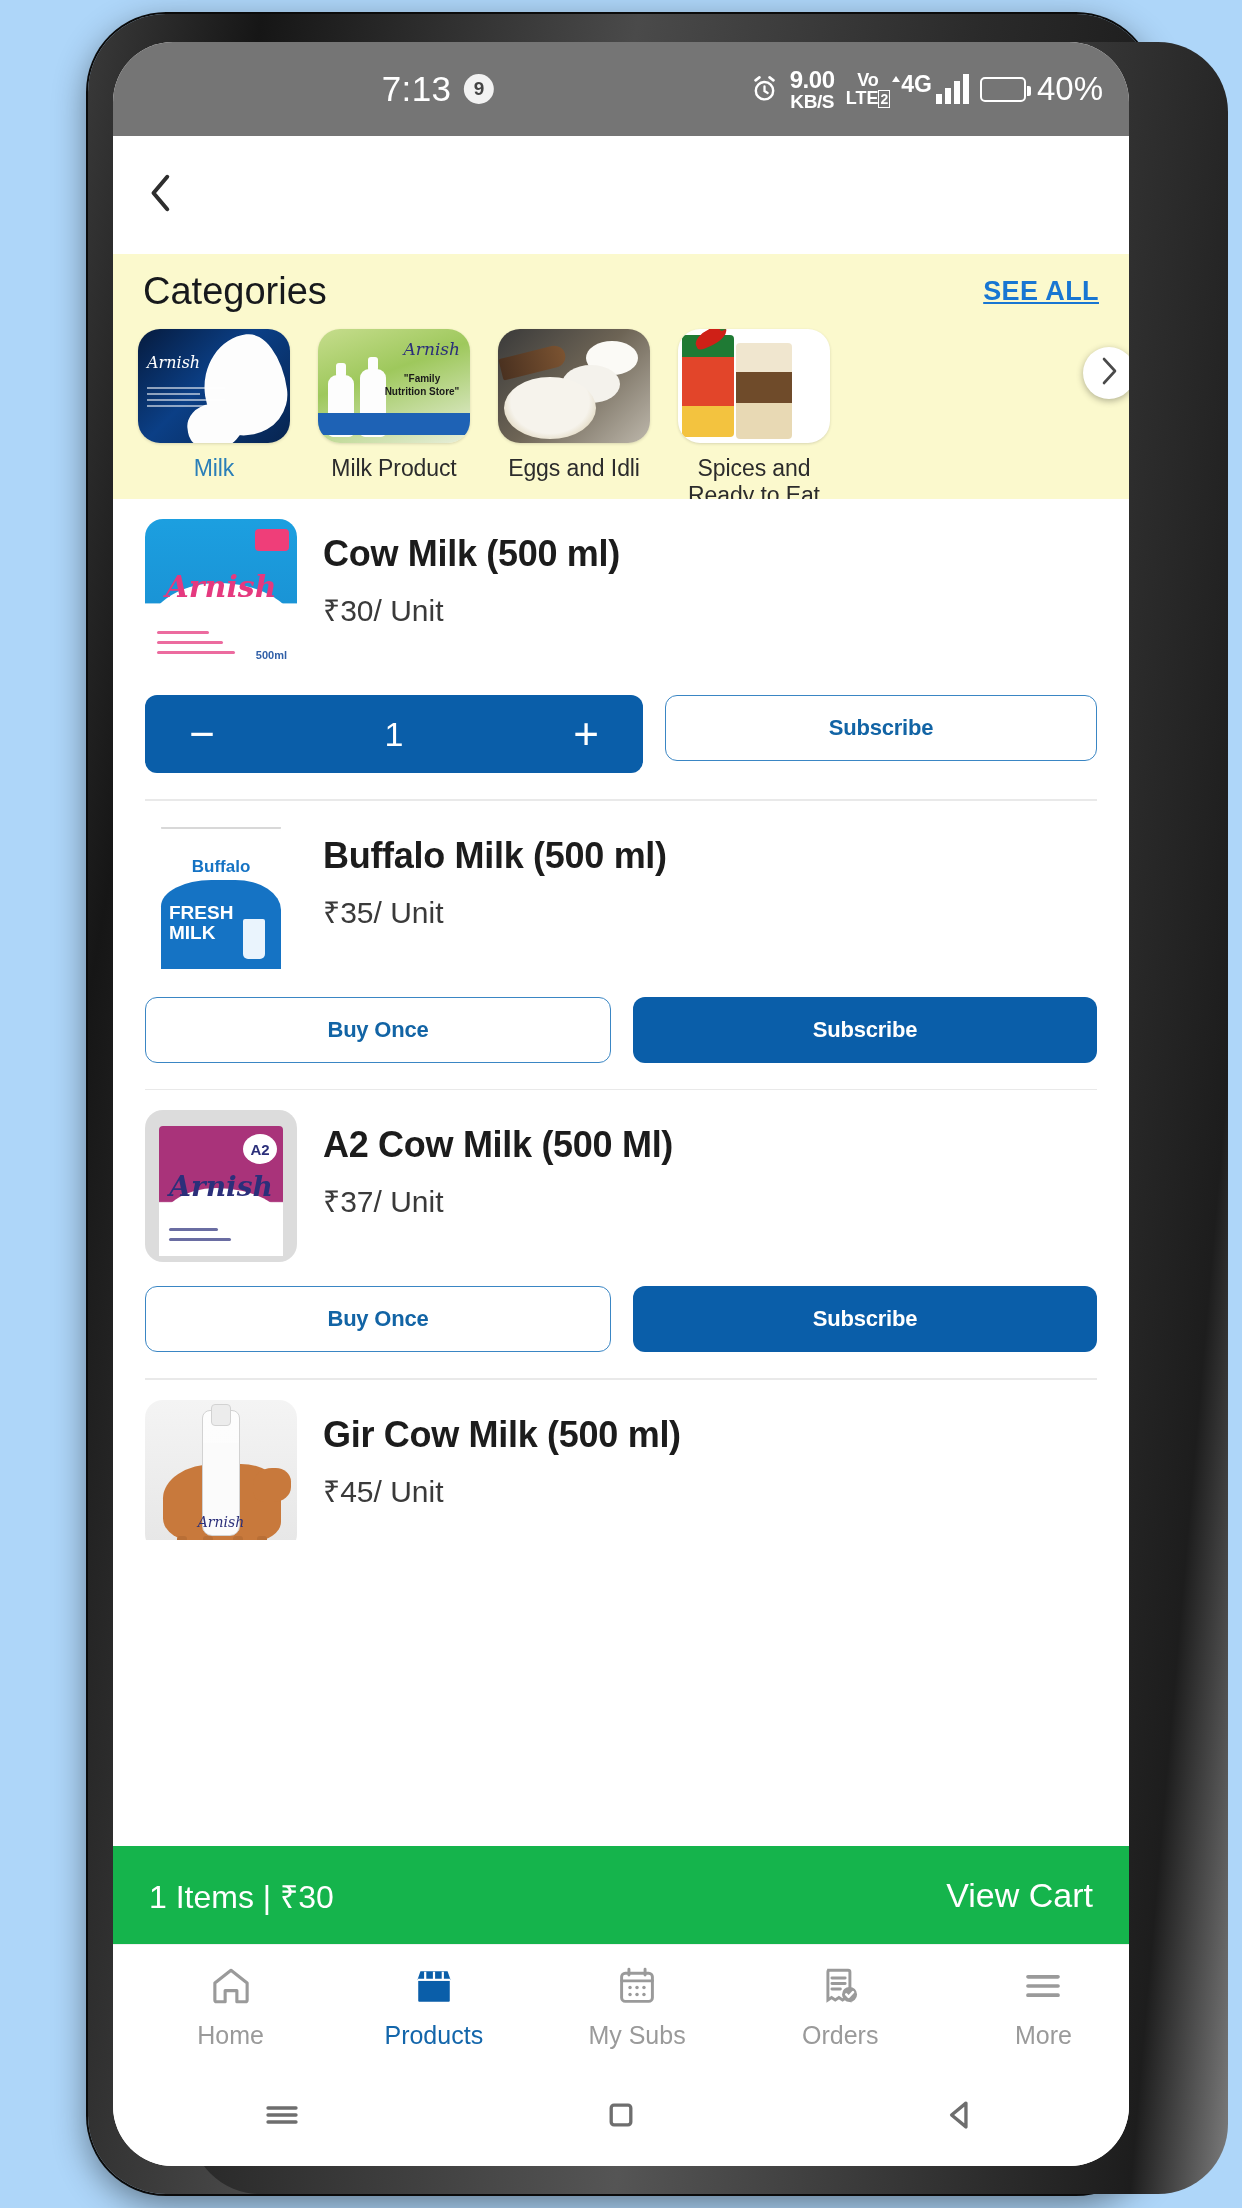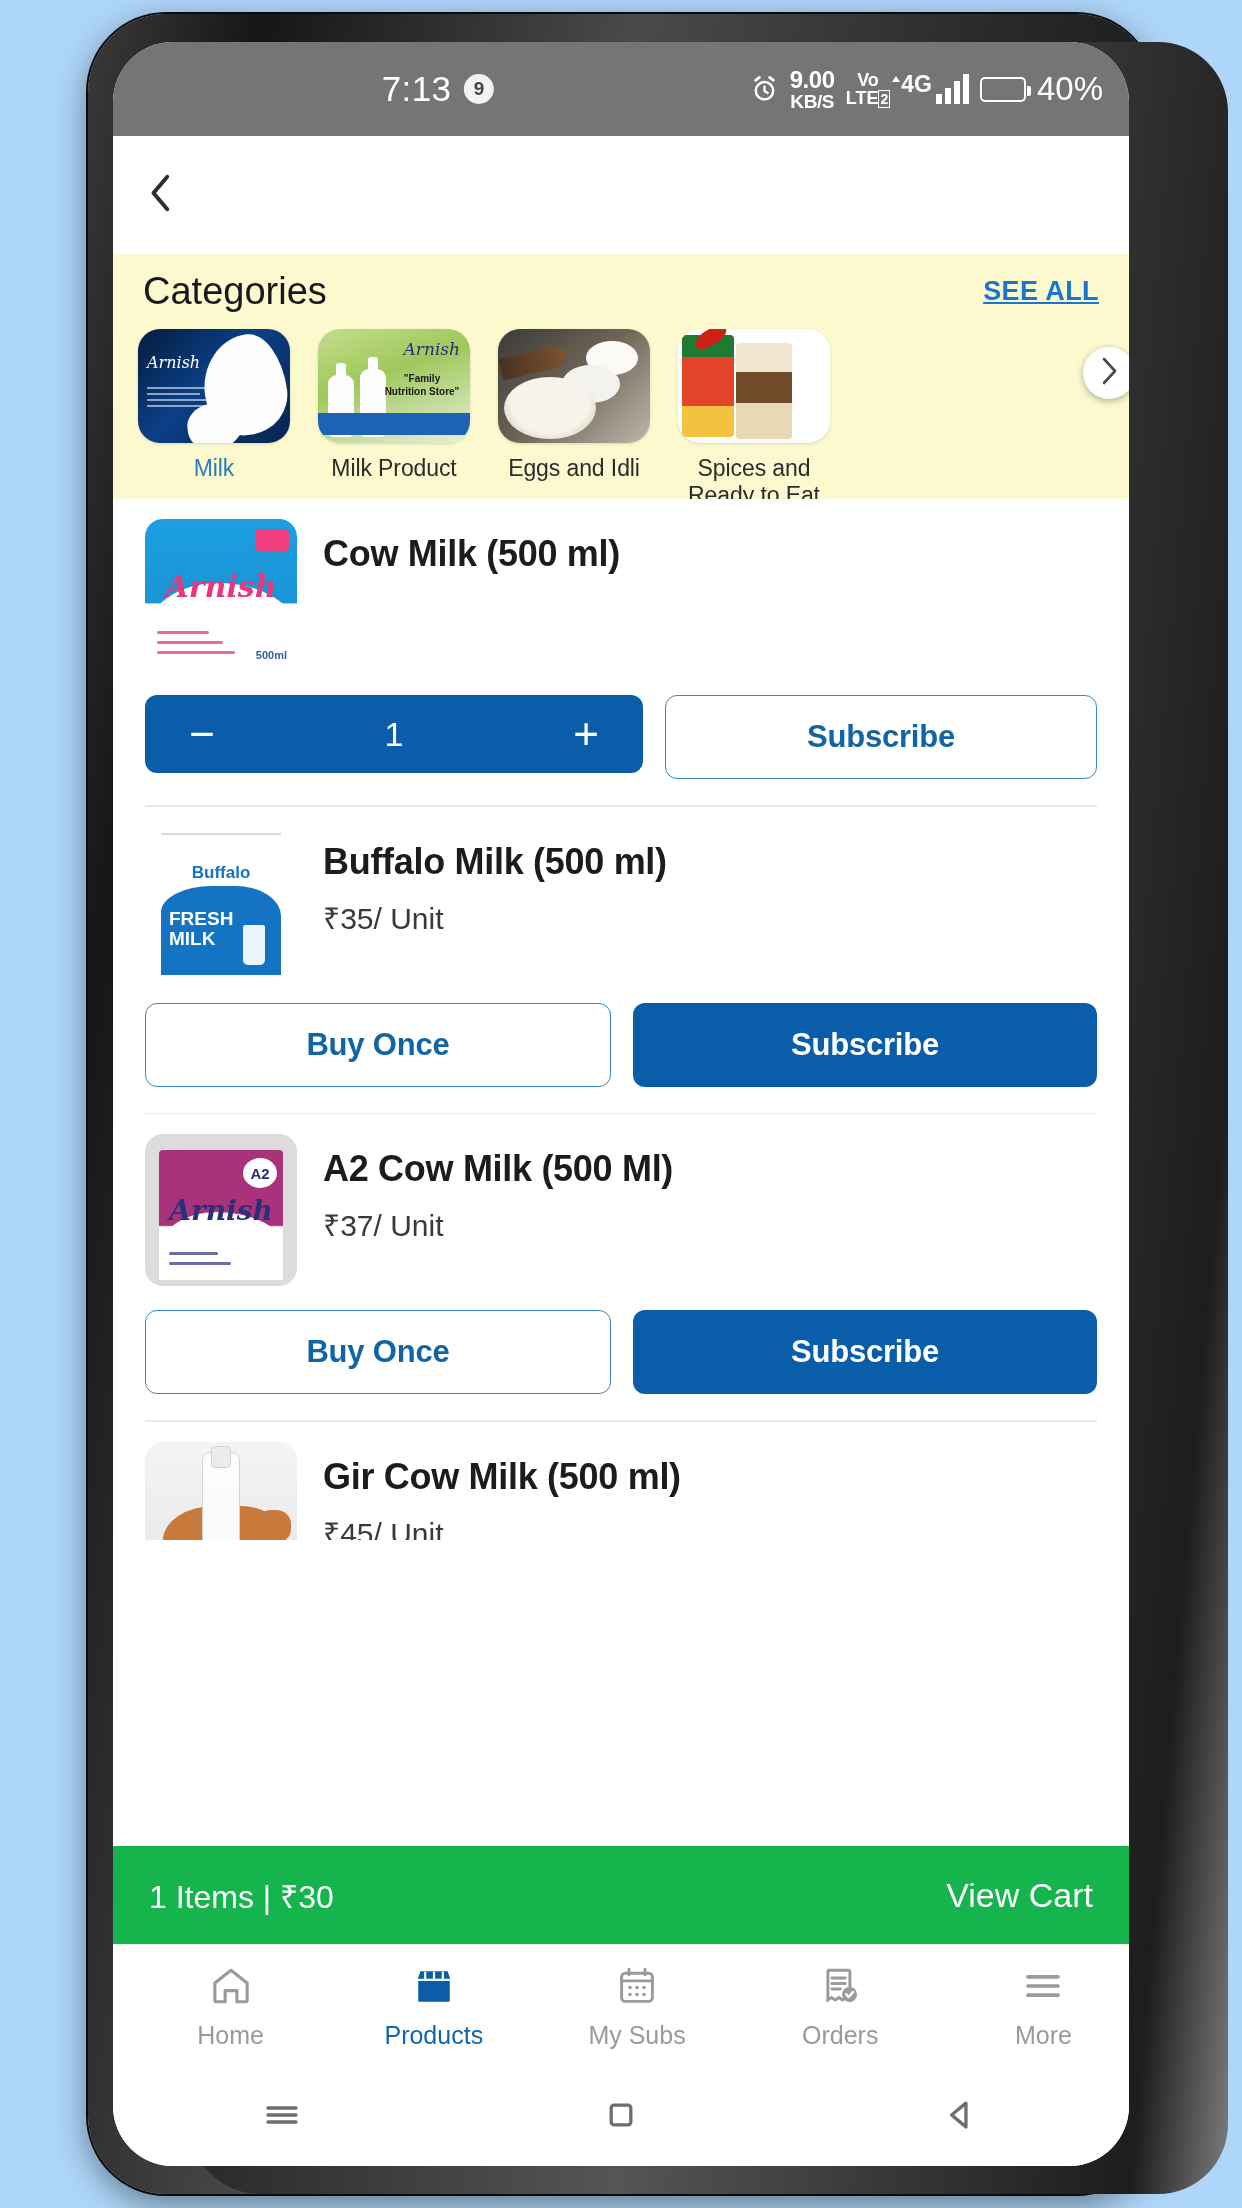--- a/index.html
+++ b/index.html
@@ -286,23 +286,23 @@
   .product-name {
     font-size: 36px; font-weight: 700; color: #1c1c1c; letter-spacing: -.3px;
   }
   .product-price {
     margin-top: 14px; font-size: 30px; color: #3a3a3a;
   }
   .action-row {
     display: flex; gap: 22px; padding: 24px 0 26px 0;
   }
   .btn {
-    flex: 1 1 0; height: 84px; border-radius: 12px;
+    flex: 1 1 0; height: 66px; border-radius: 12px;
     display: flex; align-items: center; justify-content: center;
-    font-size: 31px; font-weight: 700; cursor: pointer;
+    font-size: 22px; font-weight: 700; cursor: pointer;
     letter-spacing: -.2px;
   }
   .btn-filled { background: #0a5ea9; color: #fff; border: none; }
   .btn-outline { background: #fff; color: #1264a5; border: 1.6px solid #3a86c4; }
   .qty-stepper {
     flex: 1 1 0; height: 78px; border-radius: 12px; background: #0a5ea9;
     display: flex; align-items: center; justify-content: space-between;
     padding: 0 34px; color: #fff; cursor: pointer;
   }
   .qty-btn { font-size: 44px; font-weight: 300; line-height: 1; width: 46px; text-align:center; }
@@ -587,20 +587,21 @@
           <div class="logo">Arnish</div>
           <div class="lines">
               <i></i>
               <i></i>
               <i></i>
             </div>
           <div class="ml">500ml</div>
         </div>
         <div class="product-info">
           <div class="product-name">Cow Milk (500 ml)</div>
+          <div class="product-price">₹30/ Unit</div>
         </div>
       </div>
       <div class="action-row">
         <div class="qty-stepper">
           <span class="qty-btn">−</span>
           <span class="qty-value">1</span>
           <span class="qty-btn">+</span>
         </div>
         <div class="btn btn-outline">Subscribe</div>
       </div>

